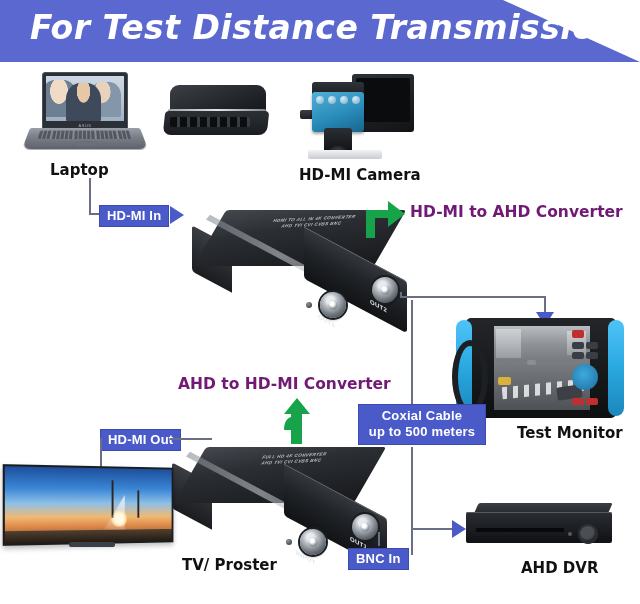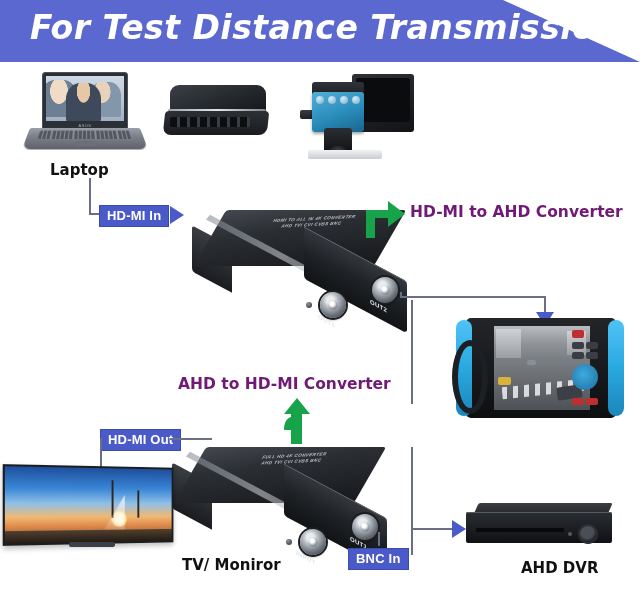--- a/index.html
+++ b/index.html
@@ -352,20 +352,21 @@
     <div class="cam-body"></div>
     <div class="cam-btns">
       <i style="left:0"></i>
         <i style="left:12px"></i>
         <i style="left:24px"></i>
         <i style="left:36px"></i>
     </div>
     <div class="cam-lens"></div>
     <div class="cam-base"></div>
   </div>
+  <div class="cap" style="left:299px;top:166px;">HD-MI Camera</div>
 
   <div class="ln lnv" style="left:89px;top:178px;height:36px;"></div>
   <div class="ln lnh" style="left:89px;top:213px;width:12px;"></div>
 
   <div class="tag" style="left:99px;top:205px;">HD-MI In</div>
   <div class="arr arr-r" style="left:170px;top:206px;"></div>
 
   <div class="conv" style="left:192px;top:210px;">
     <div class="cv-side"></div>
     <div class="cv-top"></div>
@@ -409,22 +410,26 @@
         <b style="left:14px;top:22px;width:12px;height:7px;"></b>
         <i style="left:0;top:68px;width:12px;height:7px;"></i>
         <i style="left:14px;top:68px;width:12px;height:7px;"></i>
       </div>
       <div class="tst-dpad"></div>
     </div>
     <div class="tst-grip" style="left:4px;"></div>
     <div class="tst-grip" style="left:156px;"></div>
     <div class="tst-strap"></div>
   </div>
+  <div class="cap" style="left:517px;top:424px;">Test Monitor</div>
 
   <div class="ln lnv" style="left:411px;top:300px;height:104px;"></div>
+  <div class="tag two" style="left:358px;top:404px;width:110px;">
+    <span>Coxial Cable</span><br><span>up to 500 meters</span>
+  </div>
   <div class="ln lnv" style="left:411px;top:447px;height:108px;"></div>
   <div class="ln lnh" style="left:411px;top:528px;width:46px;"></div>
   <div class="arr arr-r" style="left:452px;top:520px;"></div>
 
   <div class="redcap" style="left:178px;top:375px;">AHD to HD-MI Converter</div>
   <svg class="garrow" style="left:280px;top:396px;" width="34" height="50" viewBox="0 0 34 50">
     <path d="M4 48 L4 34 Q4 20 16 20 L16 20 L16 20 L16 8 L16 20 L16 34 L4 34 Z" fill="#16a34a"></path>
     <path d="M17 2 L30 18 L22 18 L22 48 L11 48 L11 18 L4 18 Z" fill="#16a34a"></path>
   </svg>
 
@@ -455,21 +460,21 @@
       <div class="tv-scr">
         <div class="tv-sun"></div>
         <div class="tv-mast" style="left:62%;top:16%;width:1.5px;height:52%;"></div>
         <div class="tv-mast" style="left:78%;top:30%;width:1.5px;height:38%;"></div>
         <div class="tv-sail"></div>
         <div class="tv-shore"></div>
       </div>
     </div>
     <div class="tv-stand"></div>
   </div>
-  <div class="cap" style="left:182px;top:556px;">TV/ Moniror</div>
+  <div class="cap" style="left:182px;top:556px;">TV/ Proster</div>
 
   <div class="dvr">
     <div class="dvr-top"></div>
     <div class="dvr-face">
       <div class="dvr-slot"></div>
       <div class="dvr-led"></div>
       <div class="dvr-ring"></div>
     </div>
   </div>
   <div class="cap" style="left:513px;top:559px;margin-left:8px;">AHD DVR</div>

